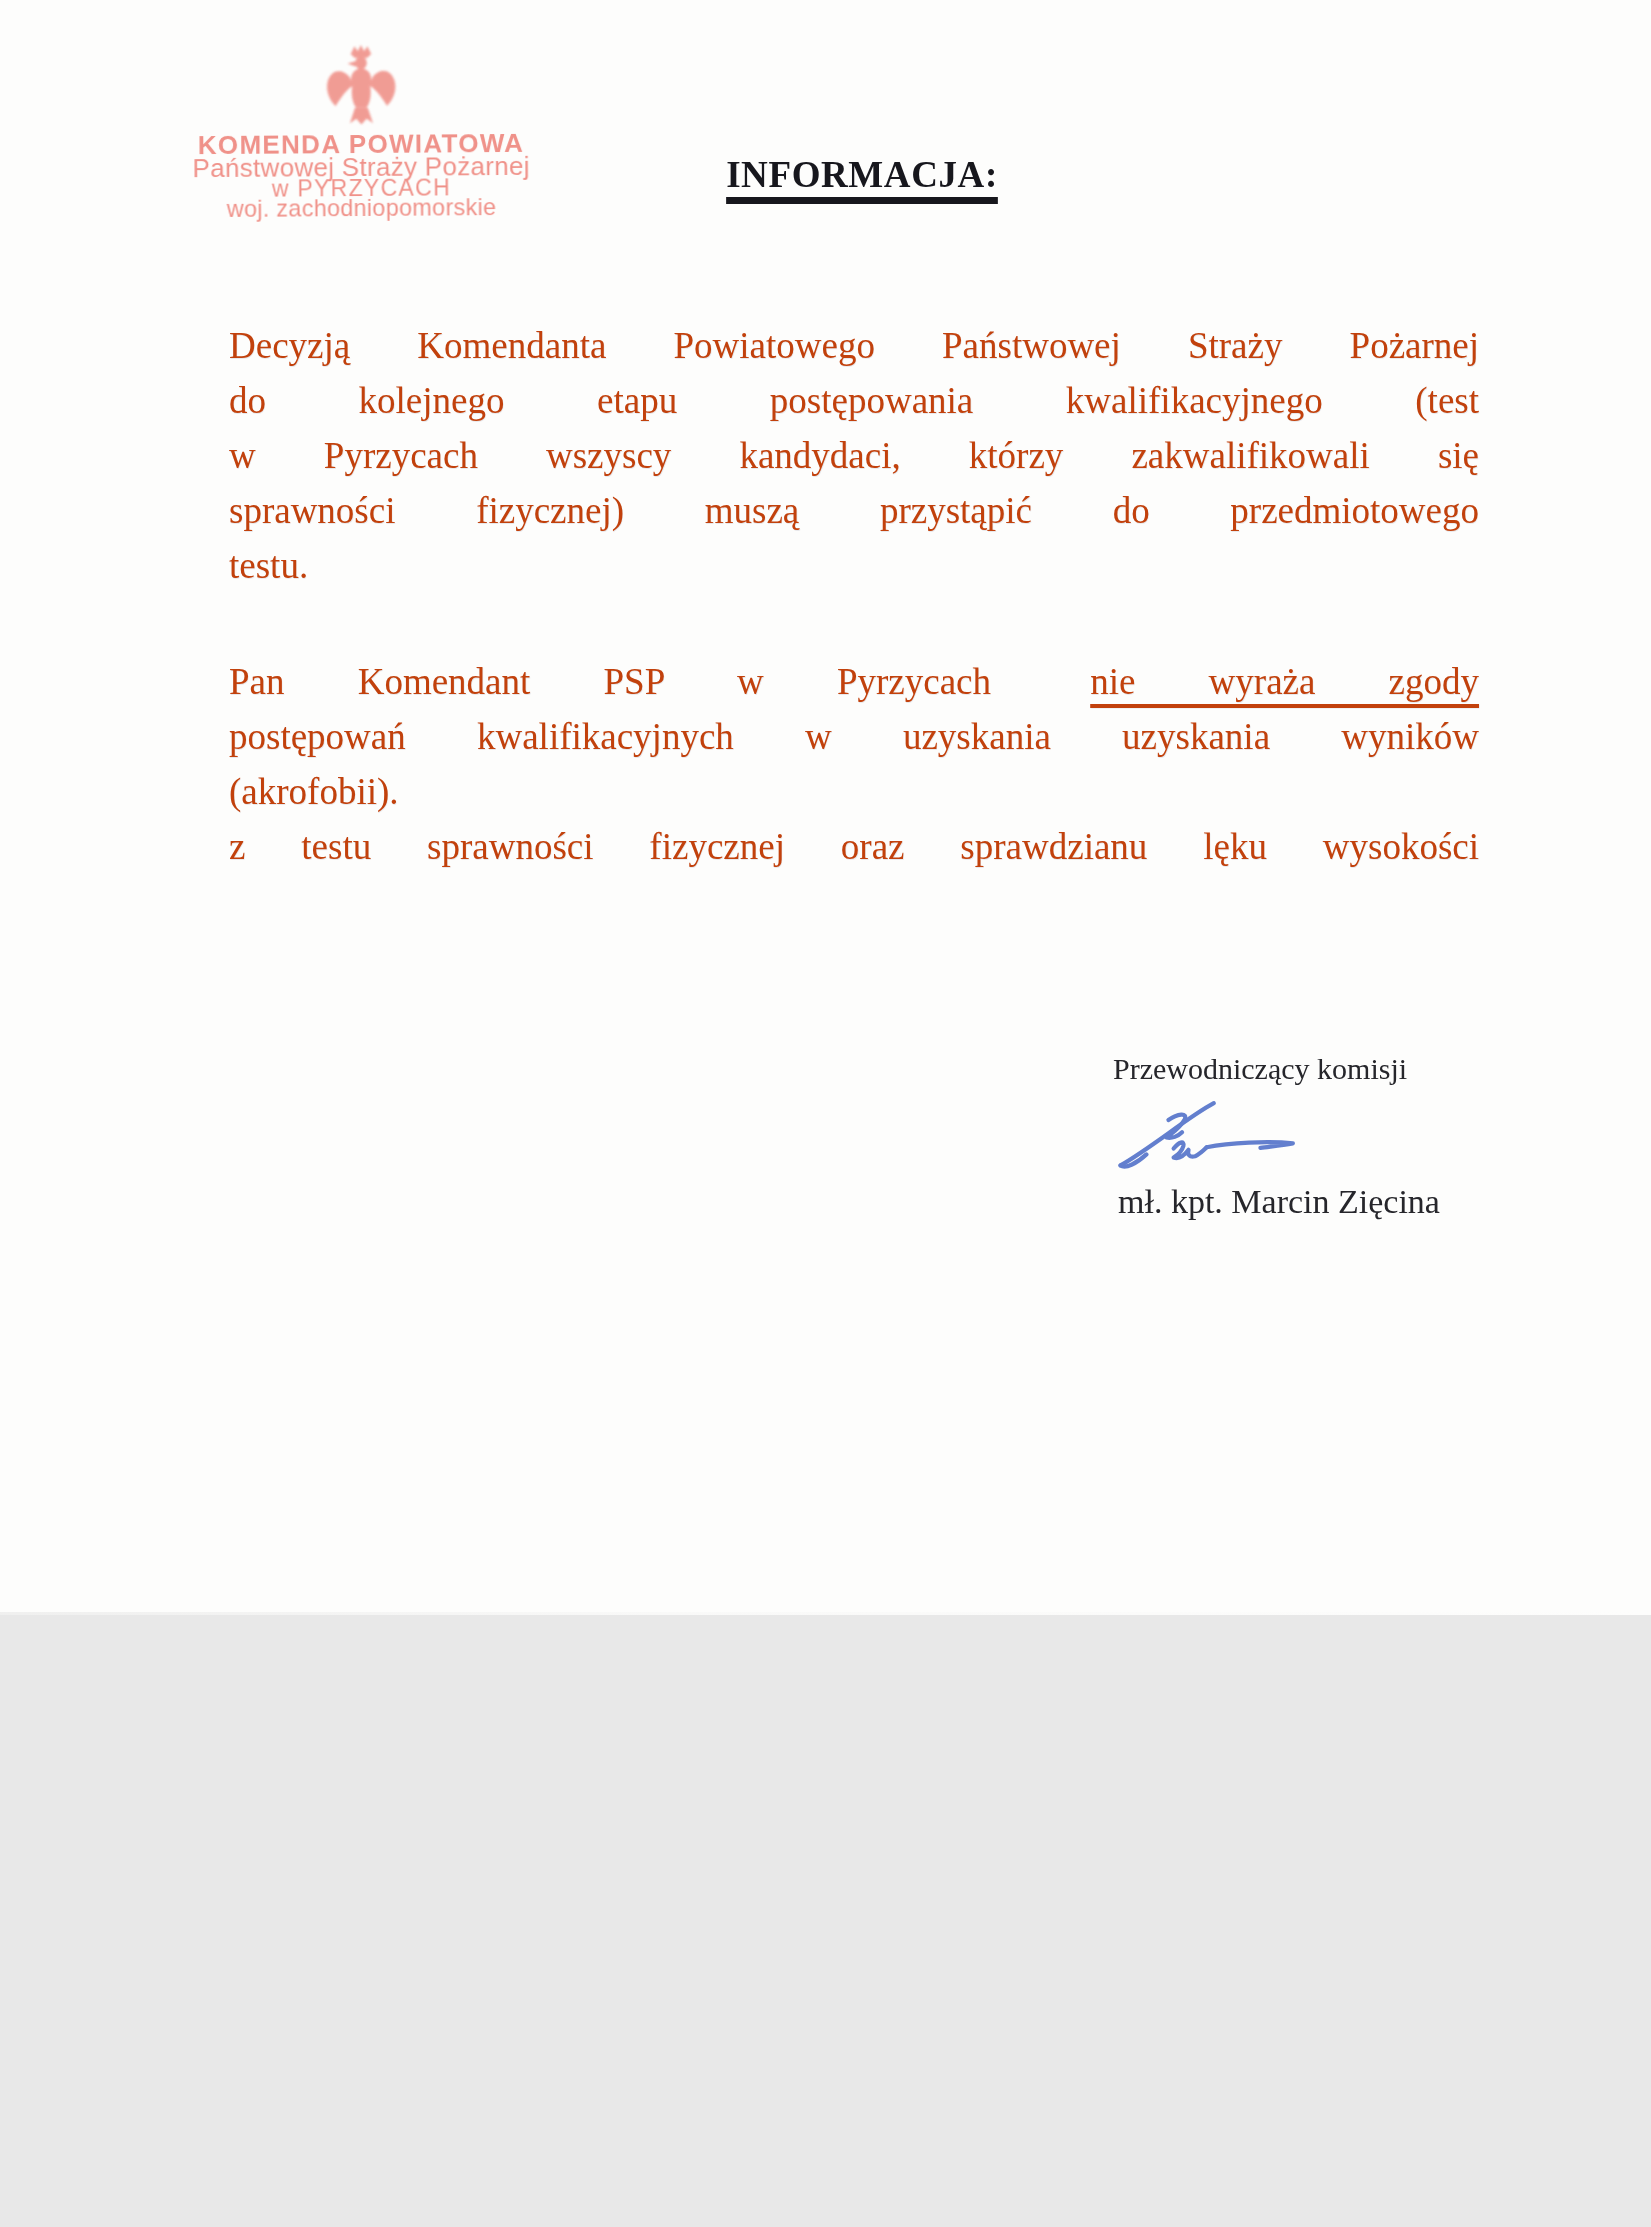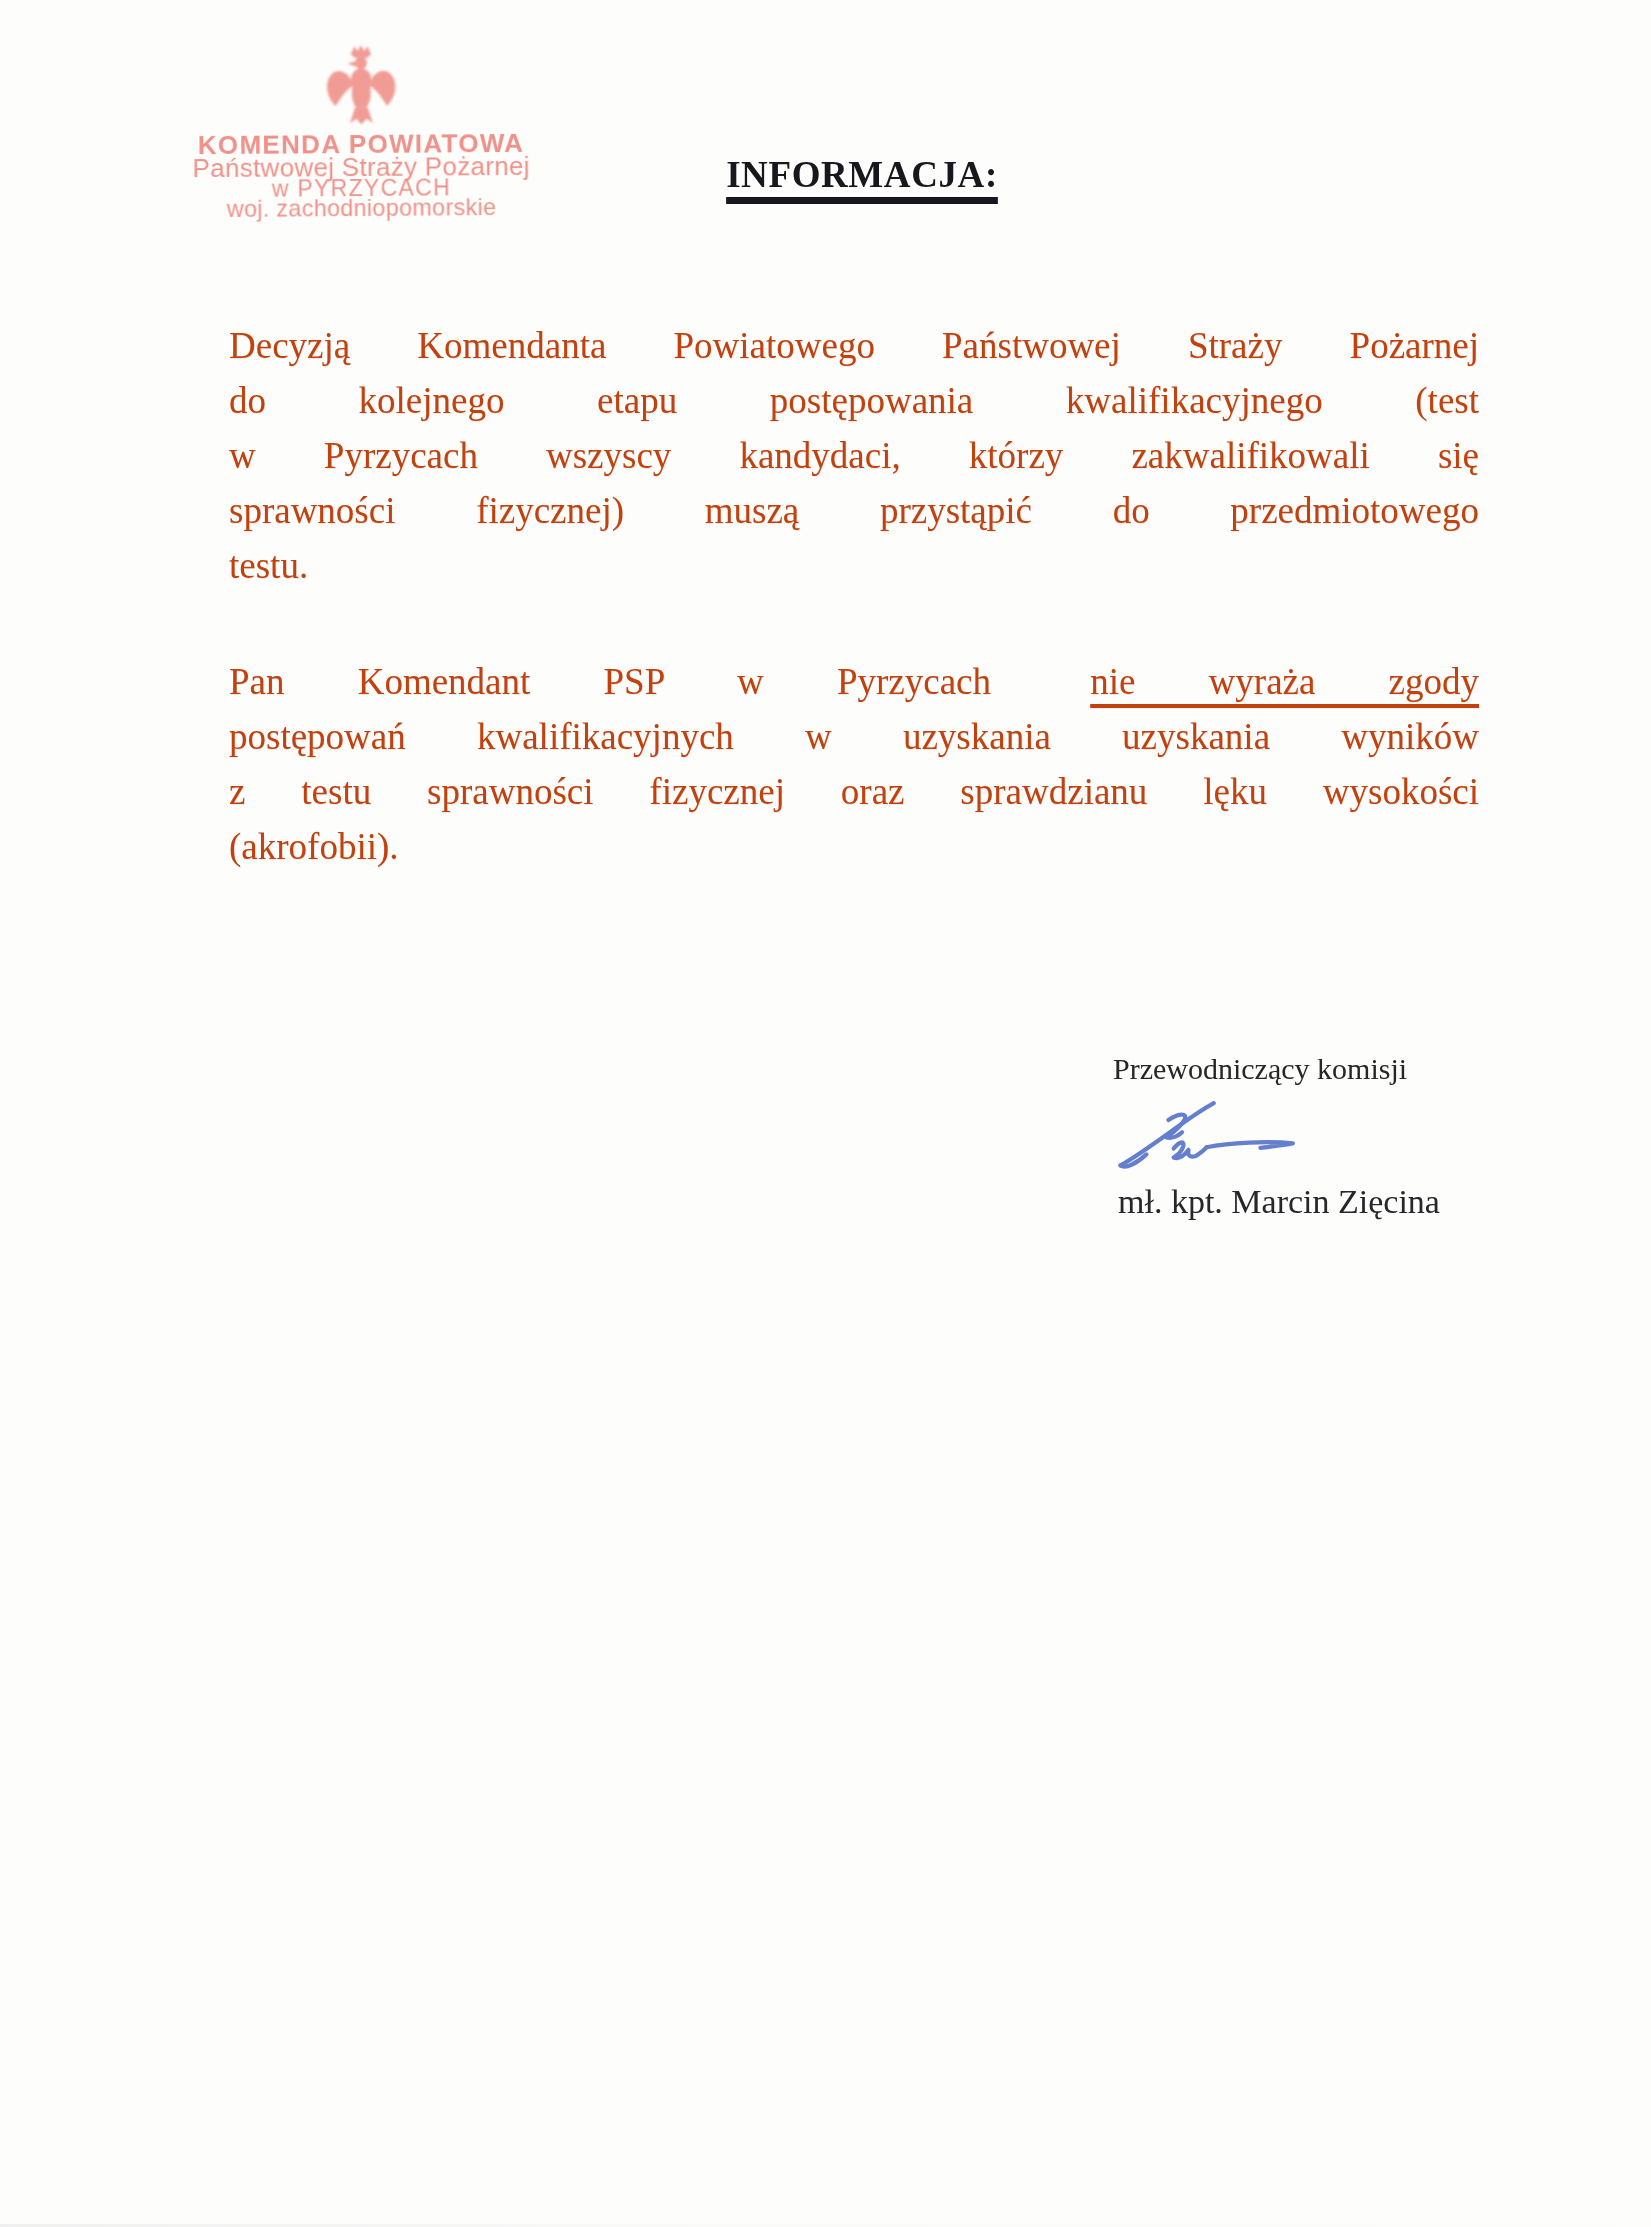--- a/index.html
+++ b/index.html
@@ -3,21 +3,21 @@
 <meta charset="utf-8">
 <style>
   html,body{margin:0;padding:0;}
   body{
     background:#e8e8e8;
     font-family:"Liberation Serif", serif;
   }
   .page{
     position:relative;
     width:1652px;
-    height:2227px;
+    height:1615px;
     margin:0 auto;
     background:#fdfdfc;
     overflow:hidden;
     color:#26262b;
   }
 
   
   .stamp{
     position:absolute;
     left:187px; top:43px;
@@ -141,22 +141,22 @@
   <div class="para" id="para1">
       <div class="tline"><span>Decyzją Komendanta Powiatowego Państwowej Straży Pożarnej</span></div>
       <div class="tline"><span>do kolejnego etapu postępowania kwalifikacyjnego (test</span></div>
       <div class="tline"><span>w Pyrzycach wszyscy kandydaci, którzy zakwalifikowali się</span></div>
       <div class="tline"><span>sprawności fizycznej) muszą przystąpić do przedmiotowego</span></div>
       <div class="tline last"><span>testu.</span></div>
     </div>
   <div class="para" id="para2">
       <div class="tline"><span>Pan Komendant PSP w Pyrzycach </span><span class="u">nie wyraża zgody</span></div>
       <div class="tline"><span>postępowań kwalifikacyjnych w uzyskania uzyskania wyników</span></div>
+      <div class="tline last"><span>(akrofobii).</span></div>
       <div class="tline"><span>z testu sprawności fizycznej oraz sprawdzianu lęku wysokości</span></div>
-      <div class="tline last"><span>(akrofobii).</span></div>
     </div>
 
   <div class="sig-role">Przewodniczący komisji</div>
 
   <svg class="sig-svg" width="192" height="81" viewBox="0 0 295 125" fill="none" xmlns="http://www.w3.org/2000/svg" stroke="#5b79cc" stroke-width="6.5" stroke-linecap="round" stroke-linejoin="round">
     <path d="M158,8 C120,28 60,78 14,104" stroke="#5b79cc"></path>
     <path d="M14,104 C22,110 40,100 54,87" stroke="#5b79cc"></path>
     <path d="M88,34 C102,24 118,22 113,33 C106,46 95,53 85,61 C93,63 103,59 109,53" stroke="#5b79cc"></path>
     <path d="M96,78 C104,68 113,65 111,74 C109,82 102,88 96,92 C104,95 113,88 119,80 C117,88 121,92 129,90 C137,86 143,80 147,76" stroke="#5b79cc"></path>
     <path d="M147,76 C182,69 242,66 280,70 C262,73 244,75 230,77" stroke="#5b79cc"></path>

